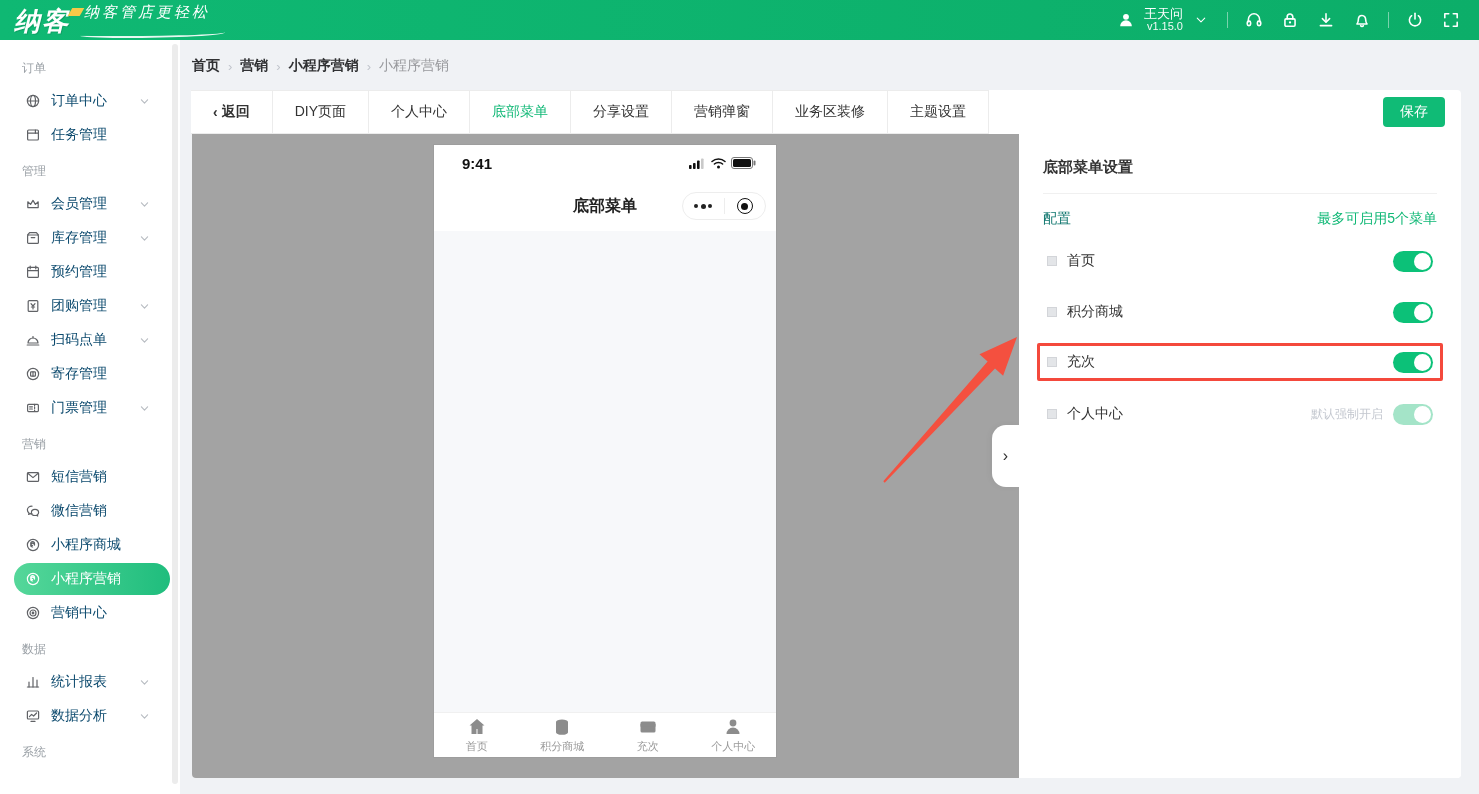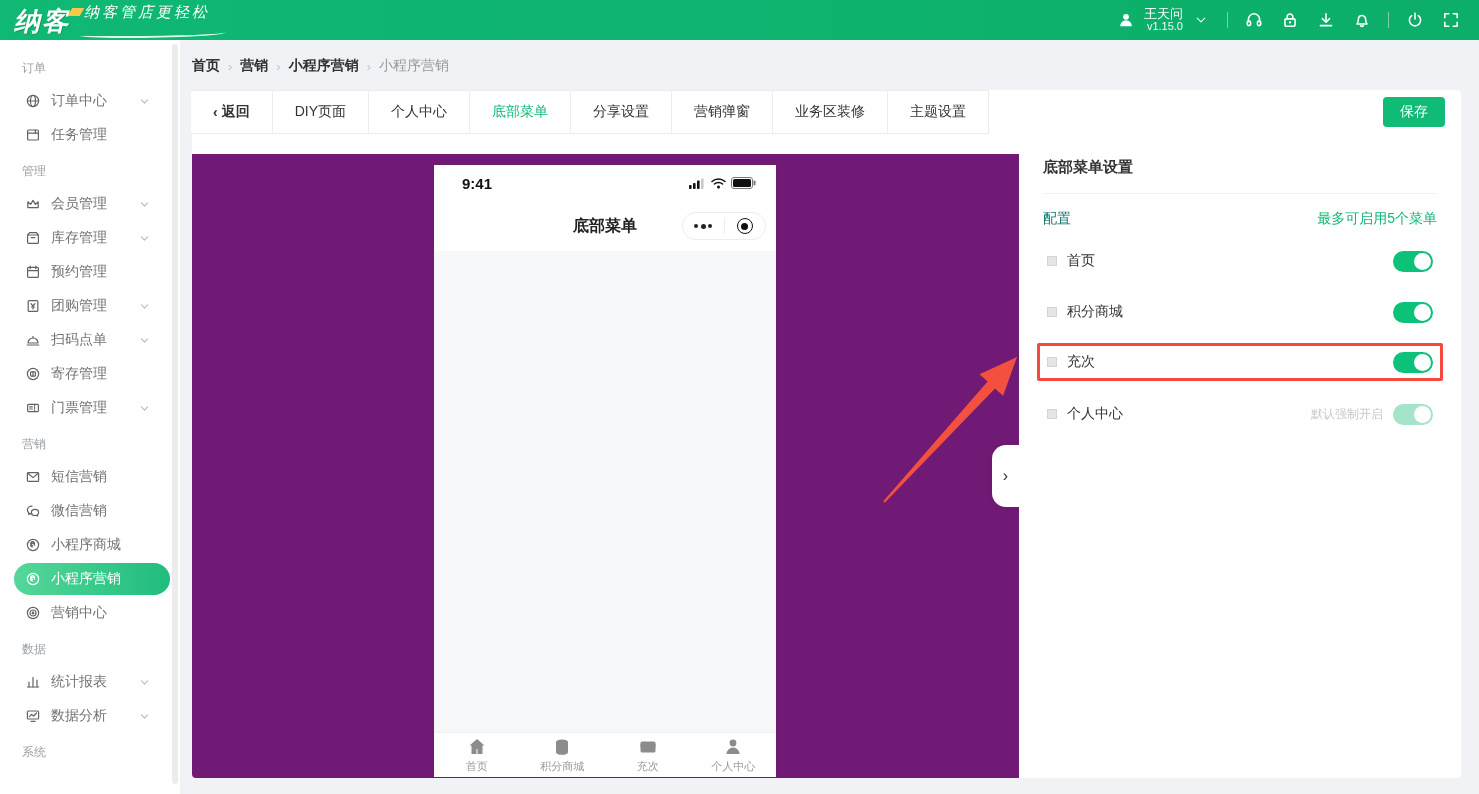--- a/index.html
+++ b/index.html
@@ -27,21 +27,21 @@
   .tb-icon { width:20px; height:20px; display:flex; align-items:center; justify-content:center; cursor:pointer; }
   .tb-icon svg { width:18px; height:18px; stroke:#fff; fill:none; stroke-width:1.4; stroke-linecap:round; stroke-linejoin:round; }
   .chev-sm svg{ width:12px; height:12px; }
 
   
   .sidebar { position:absolute; left:0; top:40px; width:180px; height:754px; background:#fff;
     padding:10px 0 0 0; z-index:20; }
   .sb-scroll { position:absolute; right:2px; top:4px; width:6px; height:740px; border-radius:3px; background:#ececec; }
   .sb-section { font-size:12px; color:#9aa0a6; padding:10px 0 6px 22px; }
   .sb-item { display:flex; align-items:center; height:32px; margin:2px 10px 2px 14px; padding:0 8px 0 10px;
-    border-radius:16px; color:#737373; font-size:14px; cursor:pointer; }
+    border-radius:16px; color:#0c4a6e; font-size:14px; cursor:pointer; }
   .sb-item .sb-ic { width:18px; height:18px; margin-right:9px; display:flex; align-items:center; justify-content:center; }
   .sb-item svg { width:16px; height:16px; stroke:#606266; fill:none; stroke-width:1.2; stroke-linecap:round; stroke-linejoin:round; }
   .sb-item .sb-arrow { margin-left:auto; }
   .sb-item .sb-arrow svg { width:11px; height:11px; stroke:#b8bcc2; stroke-width:1.6; }
   .sb-item.active { background:linear-gradient(90deg,#55d79a,#1fbd7d); color:#fff; }
   .sb-item.active svg { stroke:#fff; }
 
   
   .main { position:absolute; left:176px; top:40px; width:1299px; height:754px; }
   .breadcrumb { display:flex; align-items:center; gap:8px; padding:17px 0 14px 16px; font-size:14px; }
@@ -54,21 +54,21 @@
   .tabrow { position:relative; height:44px; display:flex; align-items:stretch; }
   .tab { display:flex; align-items:center; padding:0 22px; font-size:14px; color:#333;
     border:1px solid #ececec; background:#fff; margin-left:-1px; cursor:pointer; white-space:nowrap; }
   .tab.back { border-left:none; font-weight:bold; gap:4px; }
   .tab.back .back-ic { color:#333; font-size:14px; }
   .tab.active { color:#10b876; }
   .save-btn { position:absolute; right:16px; top:7px; height:30px; padding:0 17px; background:#10bb76;
     color:#fff; font-size:14px; border:none; border-radius:4px; cursor:pointer; }
 
   .content { position:absolute; left:0; right:0; top:44px; bottom:0; display:flex; }
-  .preview-area { position:relative; width:827px; background:#701a75; border-radius:0 0 0 4px;margin-top:20px; }
+  .preview-area { position:relative; width:827px; background:#a3a3a3; border-radius:0 0 0 4px; }
   .settings-panel { flex:1; background:#fff; padding:18px 24px; position:relative; border-radius:0 0 4px 0; }
 
   
   .phone { position:absolute; left:242px; top:11px; width:342px; height:612px; background:#f7f8fa;
     box-shadow:0 0 0 1px rgba(0,0,0,.03); }
   .ph-status { height:36px; background:#fff; display:flex; align-items:center; justify-content:space-between; padding:0 20px 0 28px; }
   .ph-time { font-size:15px; font-weight:bold; color:#111; }
   .ph-sticons { display:flex; align-items:center; gap:5px; }
   .ph-nav { height:50px; background:#fff; position:relative; display:flex; align-items:center; justify-content:center; }
   .ph-title { font-size:16px; font-weight:bold; color:#222; }

